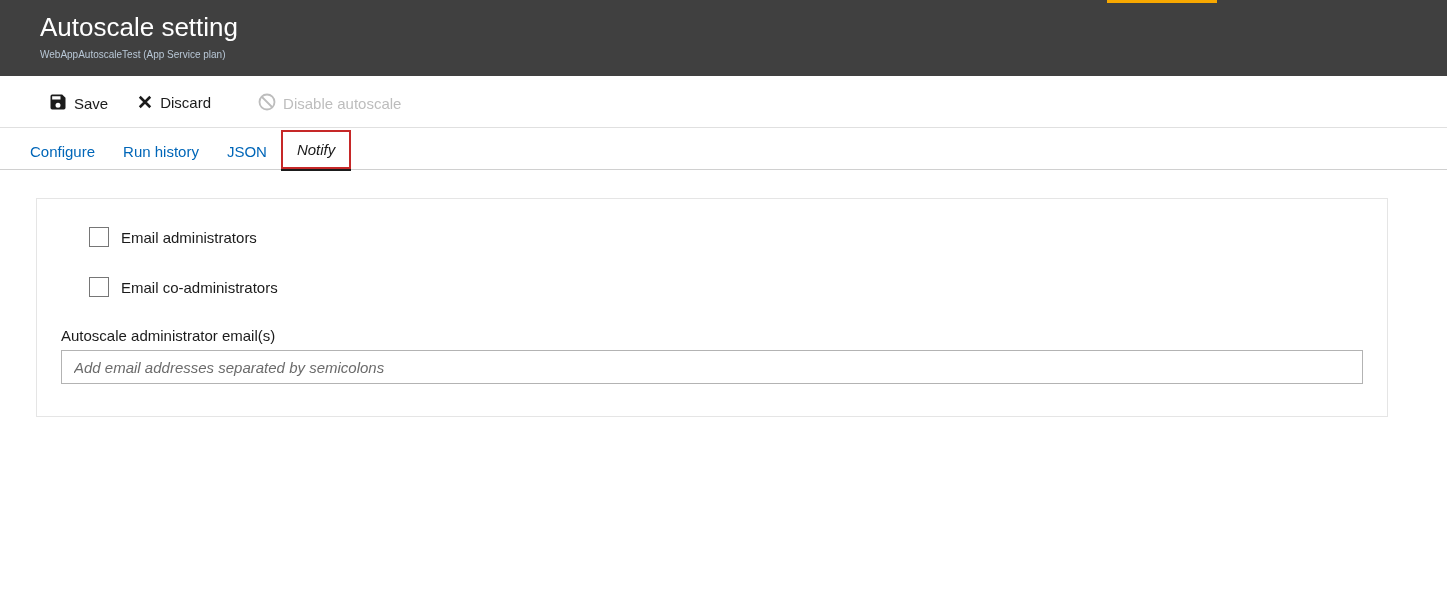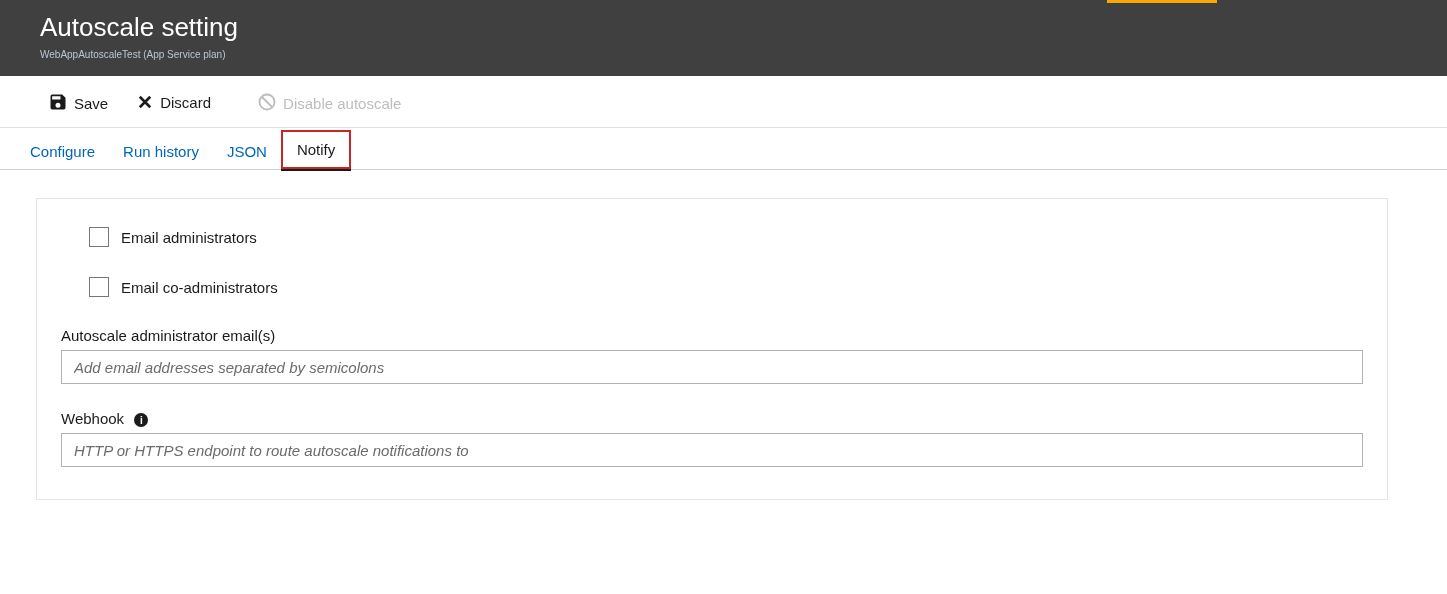--- a/index.html
+++ b/index.html
@@ -79,20 +79,21 @@
       font-size: 15px;
       cursor: pointer;
       background: none;
       border: none;
       margin: 0;
     }
     .tab.active {
       color: #1b1b1b;
       border: 2px solid #c62828;
       position: relative;
+      font-style: italic;
     }
     .tab.active::after {
       content: "";
       position: absolute;
       left: -2px;
       right: -2px;
       bottom: -4px;
       height: 2px;
       background: #1b1b1b;
     }
@@ -217,22 +218,15 @@
     <div class="checkbox-row">
       <div class="checkbox" role="checkbox" aria-checked="false"></div>
       <span class="checkbox-label">Email co-administrators</span>
     </div>
 
     <div class="field-group">
       <label class="field-label">Autoscale administrator email(s)</label>
       <input type="text" class="text-input" placeholder="Add email addresses separated by semicolons" style="">
     </div>
 
-    <div class="field-group">
-      <label class="field-label">
-        <span>Webhook</span>
-        <span class="info-icon">i</span>
-      </label>
-      <input type="text" class="text-input" placeholder="HTTP or HTTPS endpoint to route autoscale notifications to" style="">
-    </div>
 
   </div>
 </div>
 
 </body></html>

